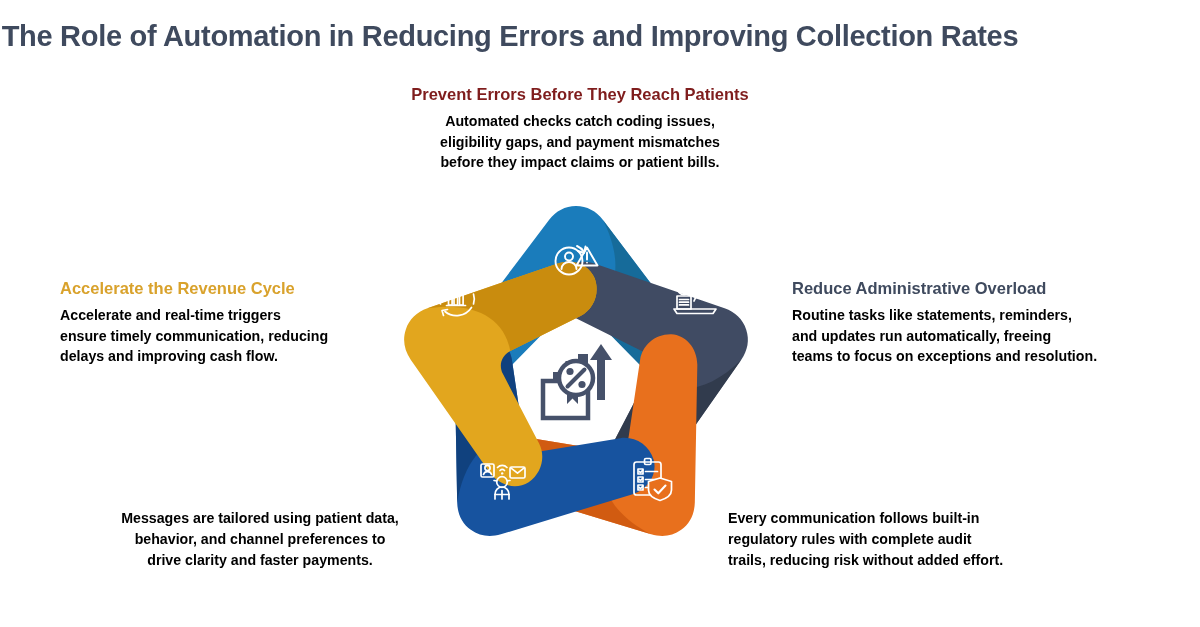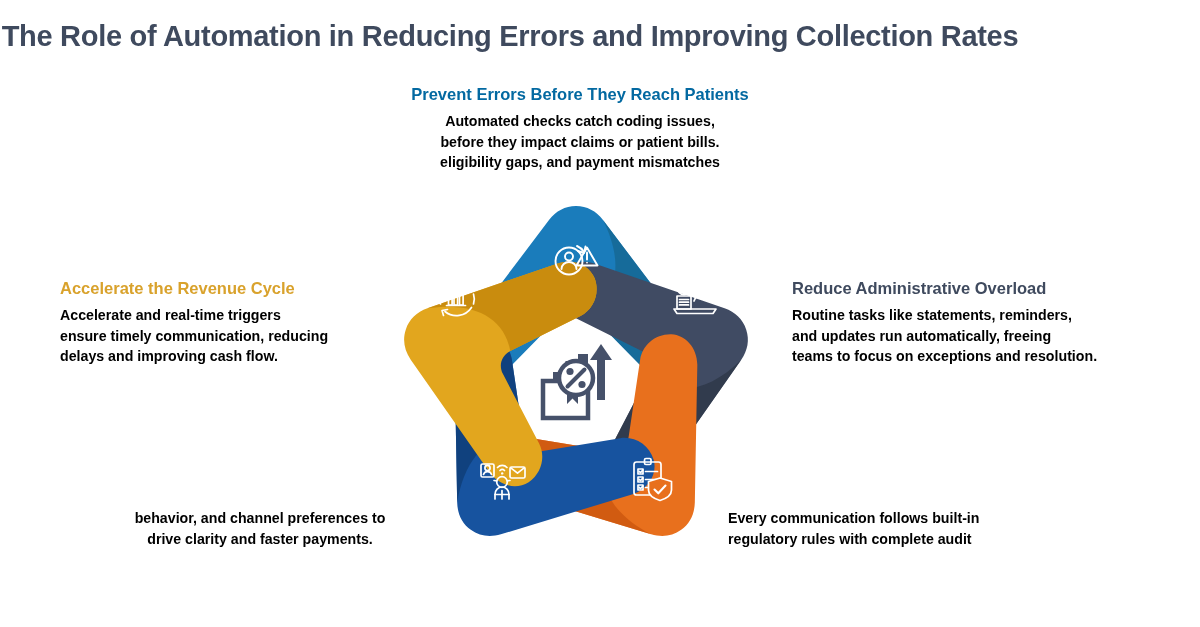--- a/index.html
+++ b/index.html
@@ -32,46 +32,48 @@
   
   #wheel{position:absolute;left:356px;top:170px;width:440px;height:430px;}
   #wheel svg{display:block;width:440px;height:430px;}
 </style>
 </head>
 <body>
 
 <div id="page-title">The Role of Automation in Reducing Errors and Improving Collection Rates</div>
 
 <div class="block" id="blk-prevent">
-  <div class="head" style="color:#0369a1">Prevent Errors Before They Reach Patients</div>
+  <div class="head" style="color:#7f1d1d">Prevent Errors Before They Reach Patients</div>
   <div class="body">
     <div>Automated checks catch coding issues,</div>
+    <div>eligibility gaps, and payment mismatches</div>
     <div>before they impact claims or patient bills.</div>
-    <div>eligibility gaps, and payment mismatches</div>
   </div>
 </div>
 
 <div class="block" id="blk-reduce">
   <div class="head" style="color:#3f4a5e">Reduce Administrative Overload</div>
   <div class="body">
     <div>Routine tasks like statements, reminders,</div>
     <div>and updates run automatically, freeing</div>
     <div>teams to focus on exceptions and resolution.</div>
   </div>
 </div>
 
 <div class="block" id="blk-compliance">
   <div class="body">
     <div>Every communication follows built-in</div>
     <div>regulatory rules with complete audit</div>
+    <div>trails, reducing risk without added effort.</div>
   </div>
 </div>
 
 <div class="block" id="blk-personalized">
   <div class="body">
+    <div>Messages are tailored using patient data,</div>
     <div>behavior, and channel preferences to</div>
     <div>drive clarity and faster payments.</div>
   </div>
 </div>
 
 <div class="block" id="blk-accelerate">
   <div class="head" style="color:#d9a22c">Accelerate the Revenue Cycle</div>
   <div class="body">
     <div>Accelerate and real-time triggers</div>
     <div>ensure timely communication, reducing</div>

